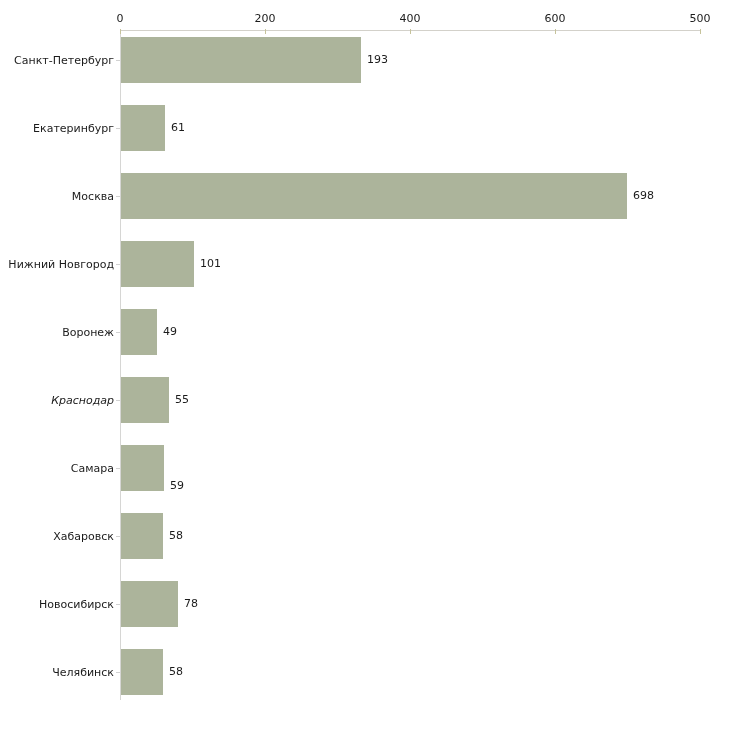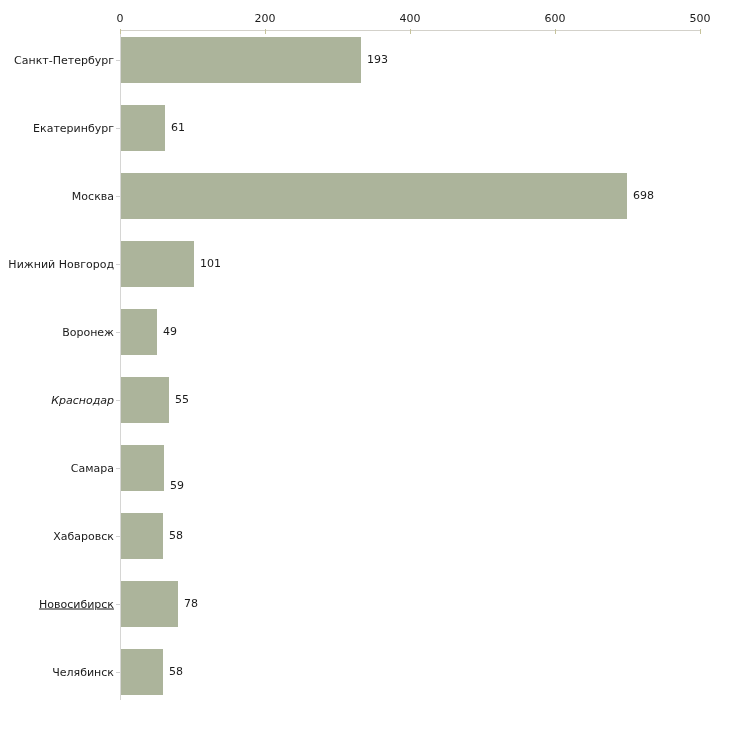--- a/index.html
+++ b/index.html
@@ -120,16 +120,16 @@
     </div>
   <div id="labels-layer">
       <div class="category-label" style="right: 616px; top: 60px; color: rgb(27, 27, 27);">Санкт-Петербург</div>
       <div class="category-label" style="right: 616px; top: 128px; color: rgb(27, 27, 27);">Екатеринбург</div>
       <div class="category-label" style="right: 616px; top: 196px; color: rgb(27, 27, 27);">Москва</div>
       <div class="category-label" style="right: 616px; top: 264px; color: rgb(27, 27, 27);">Нижний Новгород</div>
       <div class="category-label" style="right: 616px; top: 332px; color: rgb(27, 27, 27);">Воронеж</div>
       <div class="category-label" style="right: 616px; top: 400px; color: rgb(27, 27, 27); font-style: italic;">Краснодар</div>
       <div class="category-label" style="right: 616px; top: 468px; color: rgb(27, 27, 27);">Самара</div>
       <div class="category-label" style="right: 616px; top: 536px; color: rgb(27, 27, 27);">Хабаровск</div>
-      <div class="category-label" style="right: 616px; top: 604px; color: rgb(27, 27, 27); text-decoration: underline;">Новосибирск</div>
+      <div class="category-label" style="right: 616px; top: 604px; color: rgb(27, 27, 27);">Новосибирск</div>
       <div class="category-label" style="right: 616px; top: 672px; color: rgb(27, 27, 27);">Челябинск</div>
     </div>
 </div>
 
 </body></html>

